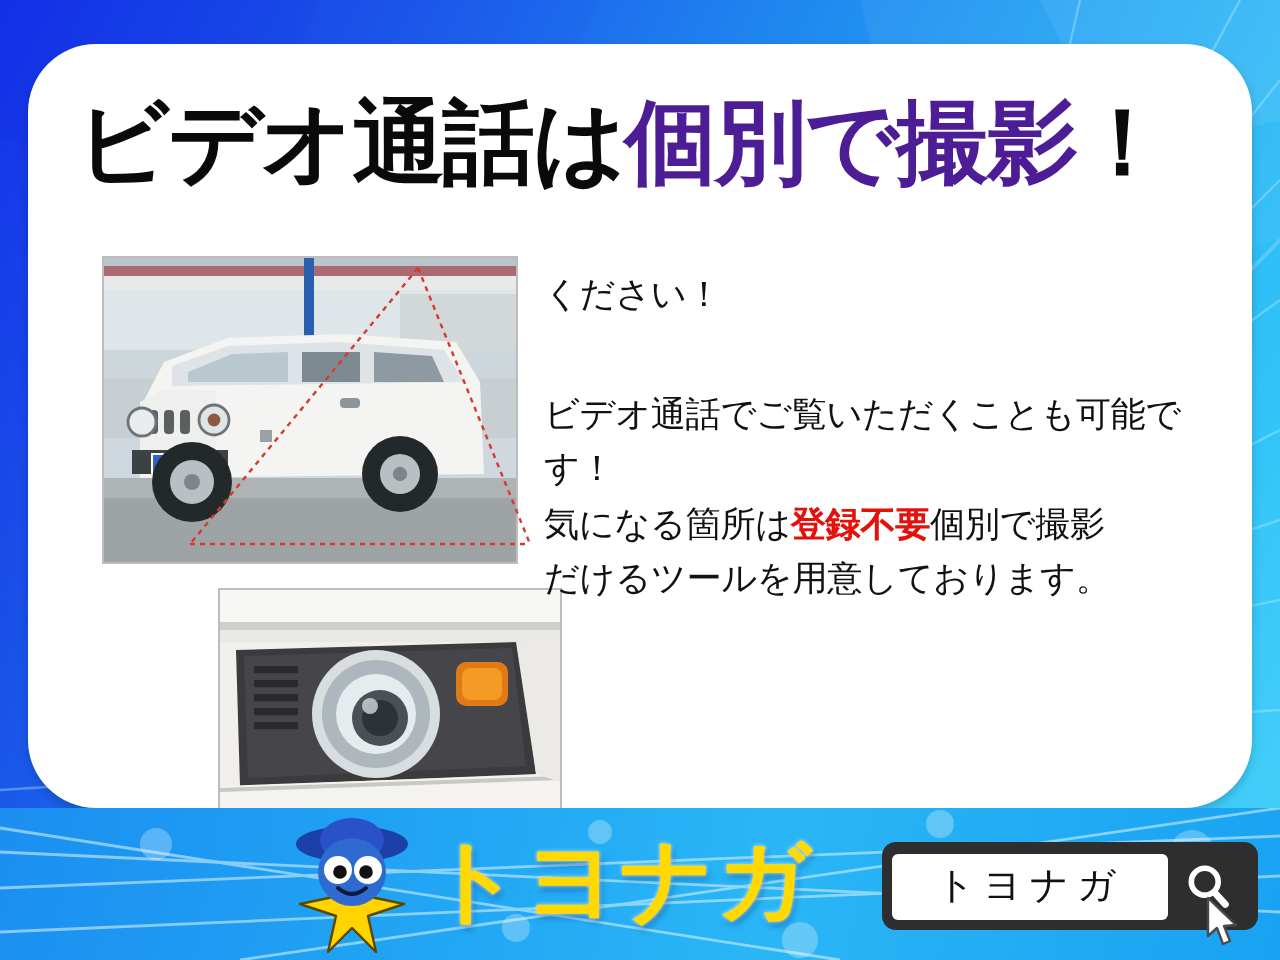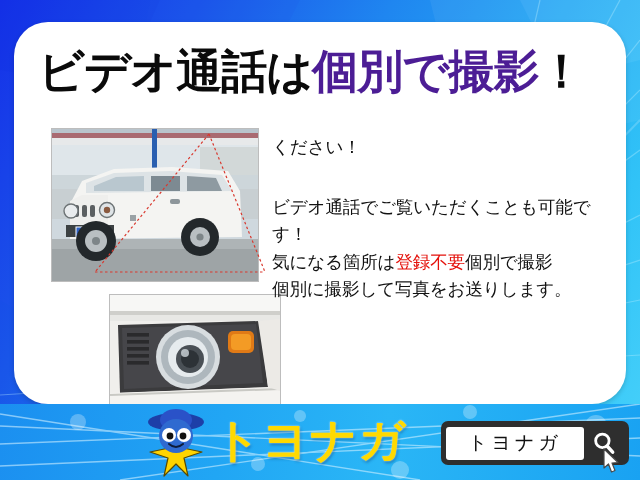--- a/index.html
+++ b/index.html
@@ -40,21 +40,21 @@
   .photo-main{left:37px;top:106px;width:206px;height:152px;border:1px solid #bdbdbd;}
   .photo-detail{left:95px;top:272px;width:170px;height:118px;border:1px solid #bdbdbd;}
   .photo svg{display:block;width:100%;height:100%;}
 
   .callout{position:absolute;left:14px;top:22px;width:612px;height:382px;pointer-events:none;}
 
   
   .textcol{position:absolute;left:258px;top:112px;width:352px;}
   .para{font-size:17.6px;line-height:27.5px;color:#111;letter-spacing:-.2px;}
   .para.second{margin-top:32px;}
-  .para .red{color:#e4110b;font-weight:400;}
+  .para .red{color:#e4110b;font-weight:700;}
 
   
   .banner{position:absolute;left:0;top:404px;width:640px;height:76px;overflow:hidden;}
   .banner-bg{position:absolute;inset:0;
     background:linear-gradient(100deg,#1b8ff0 0%,#21a6f4 35%,#2ab6f6 60%,#19a2f2 100%);}
   .mascot{position:absolute;left:140px;top:406px;width:72px;height:72px;}
   .logo-text{
     position:absolute;left:214px;top:414px;
     font-size:46px;font-weight:700;color:#ffd900;letter-spacing:1px;
     line-height:52px;white-space:nowrap;
@@ -202,21 +202,21 @@
     </svg>
 
     <div class="textcol">
       <div class="para">
         <div>ください！</div>
       </div>
       <div class="para second">
         <div>ビデオ通話でご覧いただくことも可能で</div>
         <div>す！</div>
         <div><span>気になる箇所は</span><span class="red">登録不要</span><span>個別で撮影</span></div>
-        <div>個別に撮影して写真をお送りします。</div>
+        <div>だけるツールを用意しております。</div>
       </div>
     </div>
 
   </div>
 
   <div class="banner">
     <div class="banner-bg"></div>
     <svg style="position:absolute;inset:0" viewBox="0 0 640 76" preserveAspectRatio="none">
       <g stroke="#cfefff" stroke-width="1.4" opacity=".6" fill="none">
         <line x1="0" y1="22" x2="640" y2="52"></line>

